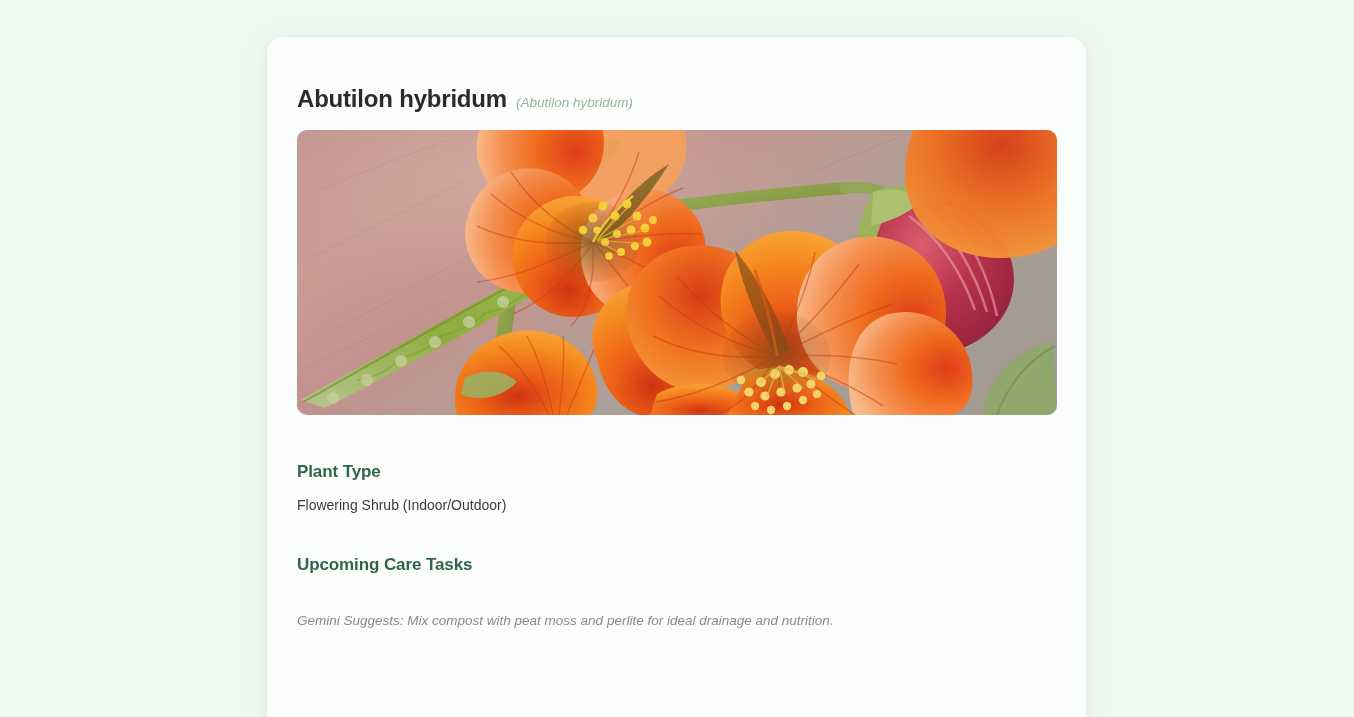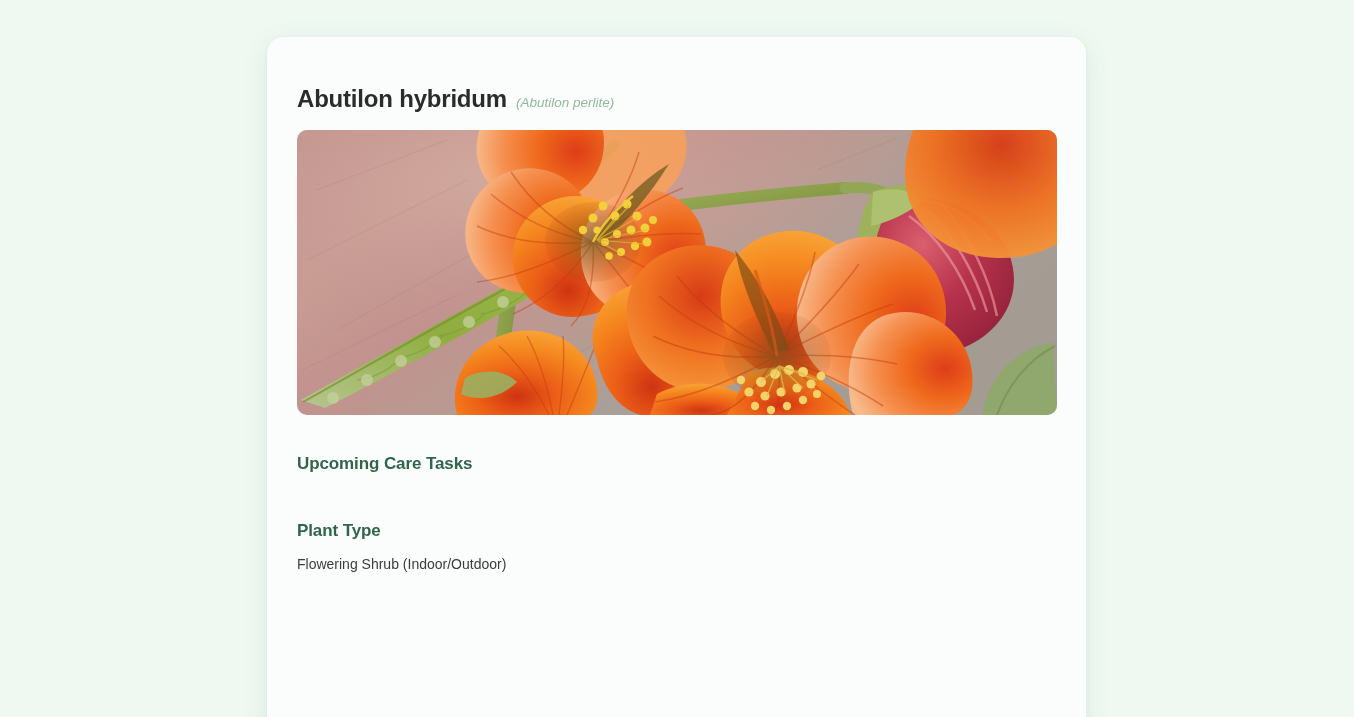--- a/index.html
+++ b/index.html
@@ -113,21 +113,21 @@
 </style>
 </head>
 <body style="background: rgb(239, 249, 242);">
 
 <div class="page">
 
   <div class="card" style="background: rgb(251, 253, 252);">
 
     <div class="title-row">
       <h1 class="plant-title" style="color: rgb(43, 43, 43);">Abutilon hybridum</h1>
-      <span class="plant-binomial" style="color: rgb(146, 183, 157);">(Abutilon perlite)</span>
+      <span class="plant-binomial" style="color: rgb(146, 183, 157);">(Abutilon hybridum)</span>
     </div>
 
     <div class="hero">
       <svg class="hero-canvas" viewBox="0 0 760 285" preserveAspectRatio="xMidYMid slice">
         <defs>
           <linearGradient id="bgGrad" x1="0" y1="0" x2="1" y2="0.55">
             <stop offset="0%" stop-color="#c2938f"></stop>
             <stop offset="22%" stop-color="#c99d94"></stop>
             <stop offset="42%" stop-color="#c2928e"></stop>
             <stop offset="58%" stop-color="#b79b92"></stop>
@@ -374,29 +374,30 @@
 
         <path d="M686 285 C690 248 716 220 756 212 L760 285 Z" fill="#8fa86a" opacity="0.95"></path>
         <path d="M700 285 C712 252 734 228 758 216" stroke="#728c4c" stroke-width="2" fill="none" opacity="0.6"></path>
 
         <path d="M168 248 C186 238 208 240 220 252 C204 268 180 272 164 264 Z" fill="#9bb060" opacity="0.9"></path>
       </svg>
     </div>
 
     <div class="sections">
 
+      <div class="section" id="sec-plant-type">
+        <h2 class="section-heading" style="color: rgb(49, 101, 74);">Plant Type</h2>
+        <p class="section-body" style="color: rgb(60, 60, 60);">Flowering Shrub (Indoor/Outdoor)</p>
+      </div>
+
       <div class="section" id="sec-care-tasks">
         <h2 class="section-heading" style="color: rgb(49, 101, 74);">Upcoming Care Tasks</h2>
         <ul class="care-task-list"></ul>
       </div>
 
-      <div class="section" id="sec-plant-type">
-        <h2 class="section-heading" style="color: rgb(49, 101, 74);">Plant Type</h2>
-        <p class="section-body" style="color: rgb(60, 60, 60);">Flowering Shrub (Indoor/Outdoor)</p>
-      </div>
-
       <div class="section" id="sec-soil">
+        <p class="section-hint" style="color: rgb(138, 138, 138);">Gemini Suggests: Mix compost with peat moss and perlite for ideal drainage and nutrition.</p>
       </div>
 
     </div>
 
   </div>
 </div>
 
 </body></html>

